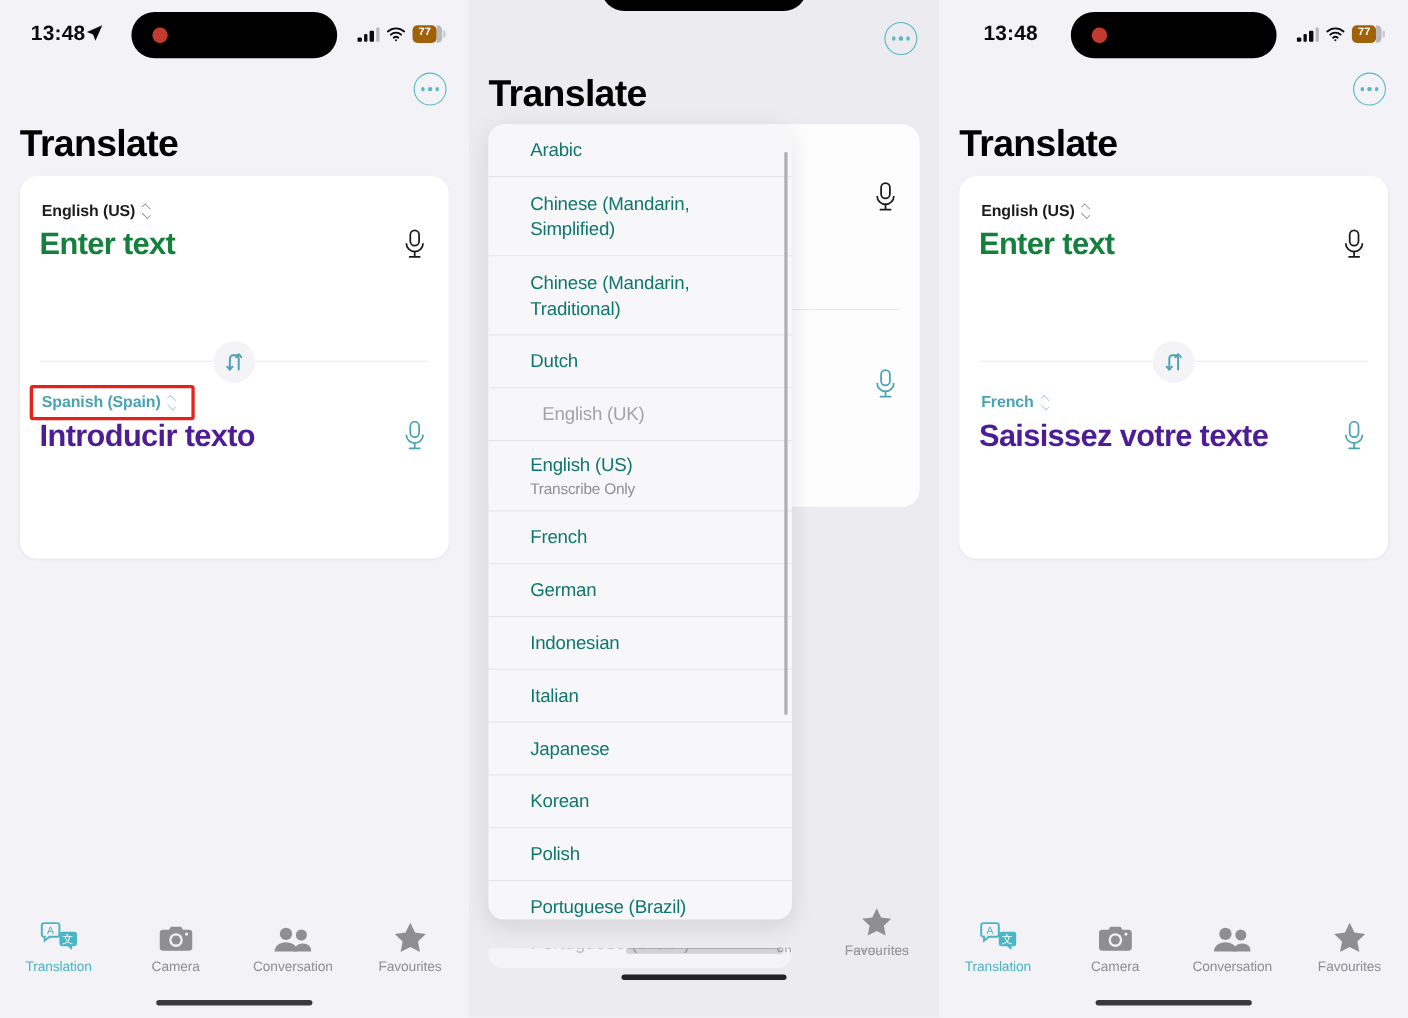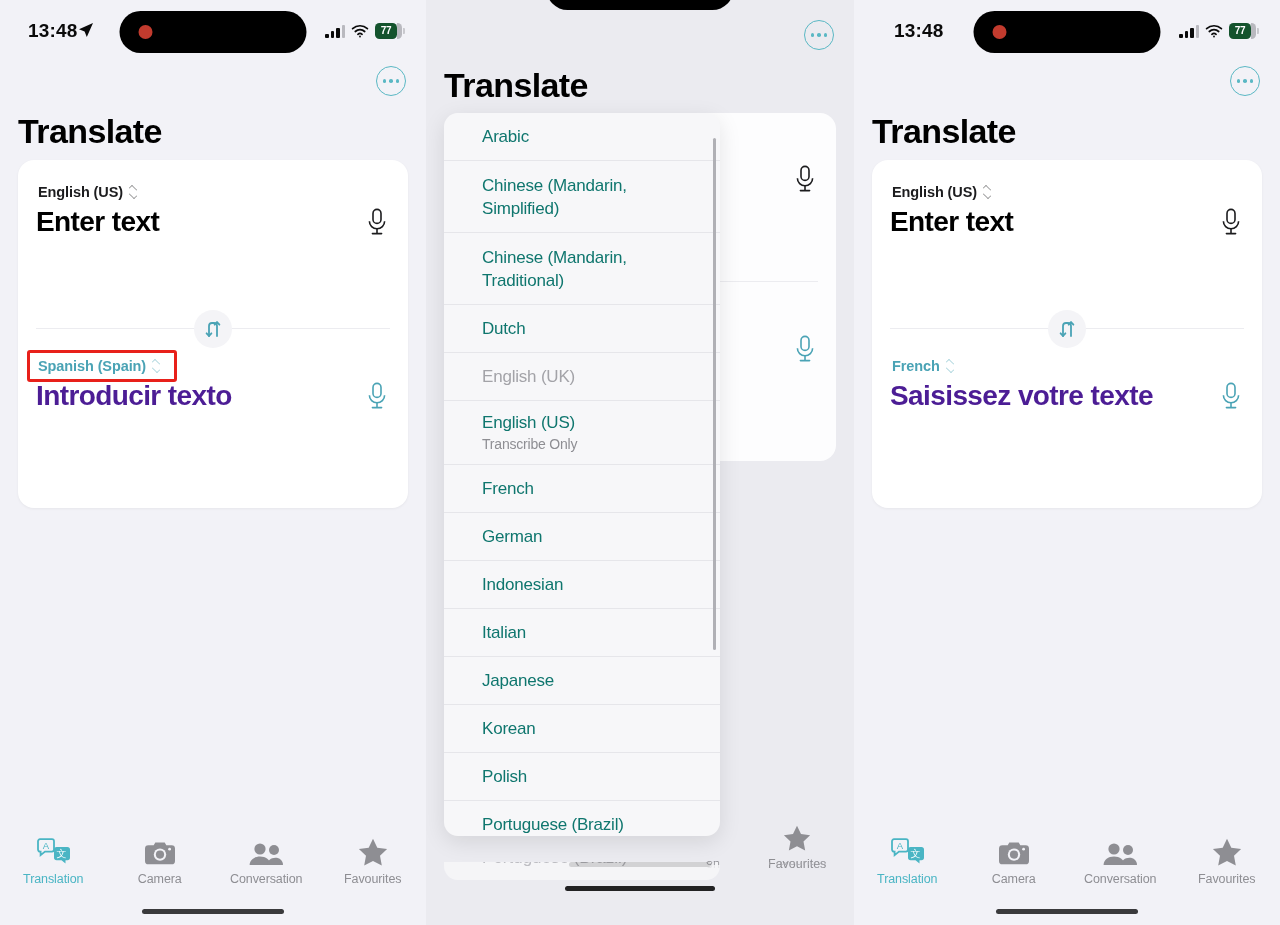--- a/index.html
+++ b/index.html
@@ -24,21 +24,21 @@
   .sb-loc { position:absolute; left:78px; top:22px; width:16px; height:16px; color:#0a0a0a; }
   .island { position:absolute; left:50%; transform:translateX(-50%); top:11px; width:187px; height:42px; background:#000; border-radius:21px; }
   .island .cam { position:absolute; left:19px; top:50%; transform:translateY(-50%); width:14px; height:14px; border-radius:50%; background:#c23b2e; }
   .sb-right { position:absolute; right:22px; top:21px; display:flex; align-items:center; gap:6px; height:20px; }
   .bars { display:flex; align-items:flex-end; gap:2px; height:13px; }
   .bars i { width:3.5px; background:#0a0a0a; border-radius:1px; display:block; }
   .bars i:nth-child(1){height:4px}.bars i:nth-child(2){height:7px}
   .bars i:nth-child(3){height:10px}.bars i:nth-child(4){height:13px;background:#b9b9bf}
   .wifi { width:18px; height:14px; color:#0a0a0a; }
   .batt { position:relative; width:29px; height:16px; }
-  .batt .shell { position:absolute; inset:0; border-radius:4.5px; background:#14532d; display:flex; align-items:center; justify-content:center; width:22px; }
+  .batt .shell { position:absolute; inset:0; border-radius:4.5px; background:#a16207; display:flex; align-items:center; justify-content:center; width:22px;font-family:Liberation Mono, monospace; }
   .batt .shell span { font-size:10px; font-weight:700; color:#fff; letter-spacing:-.3px; line-height:1; }
   .batt .rest { position:absolute; left:22px; top:0; width:5px; height:16px; background:#b9b9bf; border-radius:0 4.5px 4.5px 0; }
   .batt .nub { position:absolute; left:28px; top:5px; width:2px; height:6px; background:#c9c9ce; border-radius:0 1px 1px 0; }
 
   
   .more-btn { position:absolute; right:20px; top:66px; width:30px; height:30px; border-radius:50%;
               border:1.6px solid #5ab8c4; display:flex; align-items:center; justify-content:center; gap:3px; background:transparent; }
   .more-btn i { width:3.6px; height:3.6px; border-radius:50%; background:#5ab8c4; display:block; }
   .page-title { position:absolute; left:18px; top:112px; font-size:34px; font-weight:700; color:#000; letter-spacing:-.6px; }
 
@@ -48,21 +48,21 @@
   .half { position:relative; height:174px; }
   .lang-pill { position:absolute; left:20px; top:24px; display:inline-flex; align-items:center; gap:5px;
                font-size:14.5px; font-weight:600; letter-spacing:-.1px; }
   .lang-pill.src { color:#1c1c1e; }
   .lang-pill.dst { color:#4aa3b5; }
   .chev { display:inline-block; width:9px; height:14px; position:relative; opacity:.55; }
   .chev::before,.chev::after { content:''; position:absolute; left:0; width:9px; height:5px; }
   .chev::before { top:1px; border-left:1.6px solid currentColor; border-top:1.6px solid currentColor; transform:skewX(0) rotate(45deg) scale(.72); }
   .chev::after  { bottom:1px; border-right:1.6px solid currentColor; border-bottom:1.6px solid currentColor; transform:rotate(45deg) scale(.72); }
   .placeholder { position:absolute; left:18px; top:46px; font-size:28px; font-weight:700; letter-spacing:-.6px; }
-  .placeholder.src { color:#000000; }
+  .placeholder.src { color:#15803d; }
   .placeholder.dst { color:#4c1d95; }
   .mic { position:absolute; right:20px; top:48px; width:22px; height:30px; }
   .mic.src { color:#1c1c1e; }
   .mic.dst { color:#4aa3b5; }
   .divider { position:absolute; left:18px; right:18px; top:168px; height:1px; background:#ececf0; }
   .swap { position:absolute; left:50%; transform:translateX(-50%); top:150px; width:38px; height:38px; border-radius:50%;
           background:#f4f4f7; display:flex; align-items:center; justify-content:center; }
   .swap svg { width:20px; height:20px; color:#4aa3b5; }
 
   
@@ -82,21 +82,21 @@
   .m-more { position:absolute; right:20px; top:20px; width:30px; height:30px; border-radius:50%;
             border:1.6px solid #5ab8c4; display:flex; align-items:center; justify-content:center; gap:3px; }
   .m-more i { width:3.6px; height:3.6px; border-radius:50%; background:#5ab8c4; display:block; }
   .m-card { position:absolute; left:18px; right:18px; top:113px; height:348px; background:#fdfdfe; border-radius:16px; }
   .m-card .divider { top:168px; }
   .picker { position:absolute; left:18px; top:113px; width:276px; height:723px; background:#f7f7f9;
             border-radius:14px; overflow:hidden; box-shadow:0 6px 22px rgba(0,0,0,.10); }
   .picker .row { position:relative; padding:0 38px; display:flex; flex-direction:column; justify-content:center;
                  border-bottom:1px solid #e6e6ea; min-height:48px; }
   .picker .row .name { font-size:17px; color:#0f766e; letter-spacing:-.2px; line-height:23px; }
-  .picker .row.dim .name { color:#a3a3a8; }
+  .picker .row.dim .name { color:#a3a3a8;margin-left:11px; }
   .picker .row .sub { font-size:14px; color:#8e8e93; letter-spacing:-.2px; line-height:19px; margin-top:1px; }
   .picker .row.h1 { height:48px; }
   .picker .row.h2 { height:72px; }
   .picker .row.h3 { height:64px; }
   .scrollbar { position:absolute; left:713px; top:138px; width:3px; height:512px; border-radius:2px; background:#b0b0b5; }
 
   
   .ghost { position:absolute; left:0; width:428px; overflow:hidden; }
 
   svg { display:block; }

